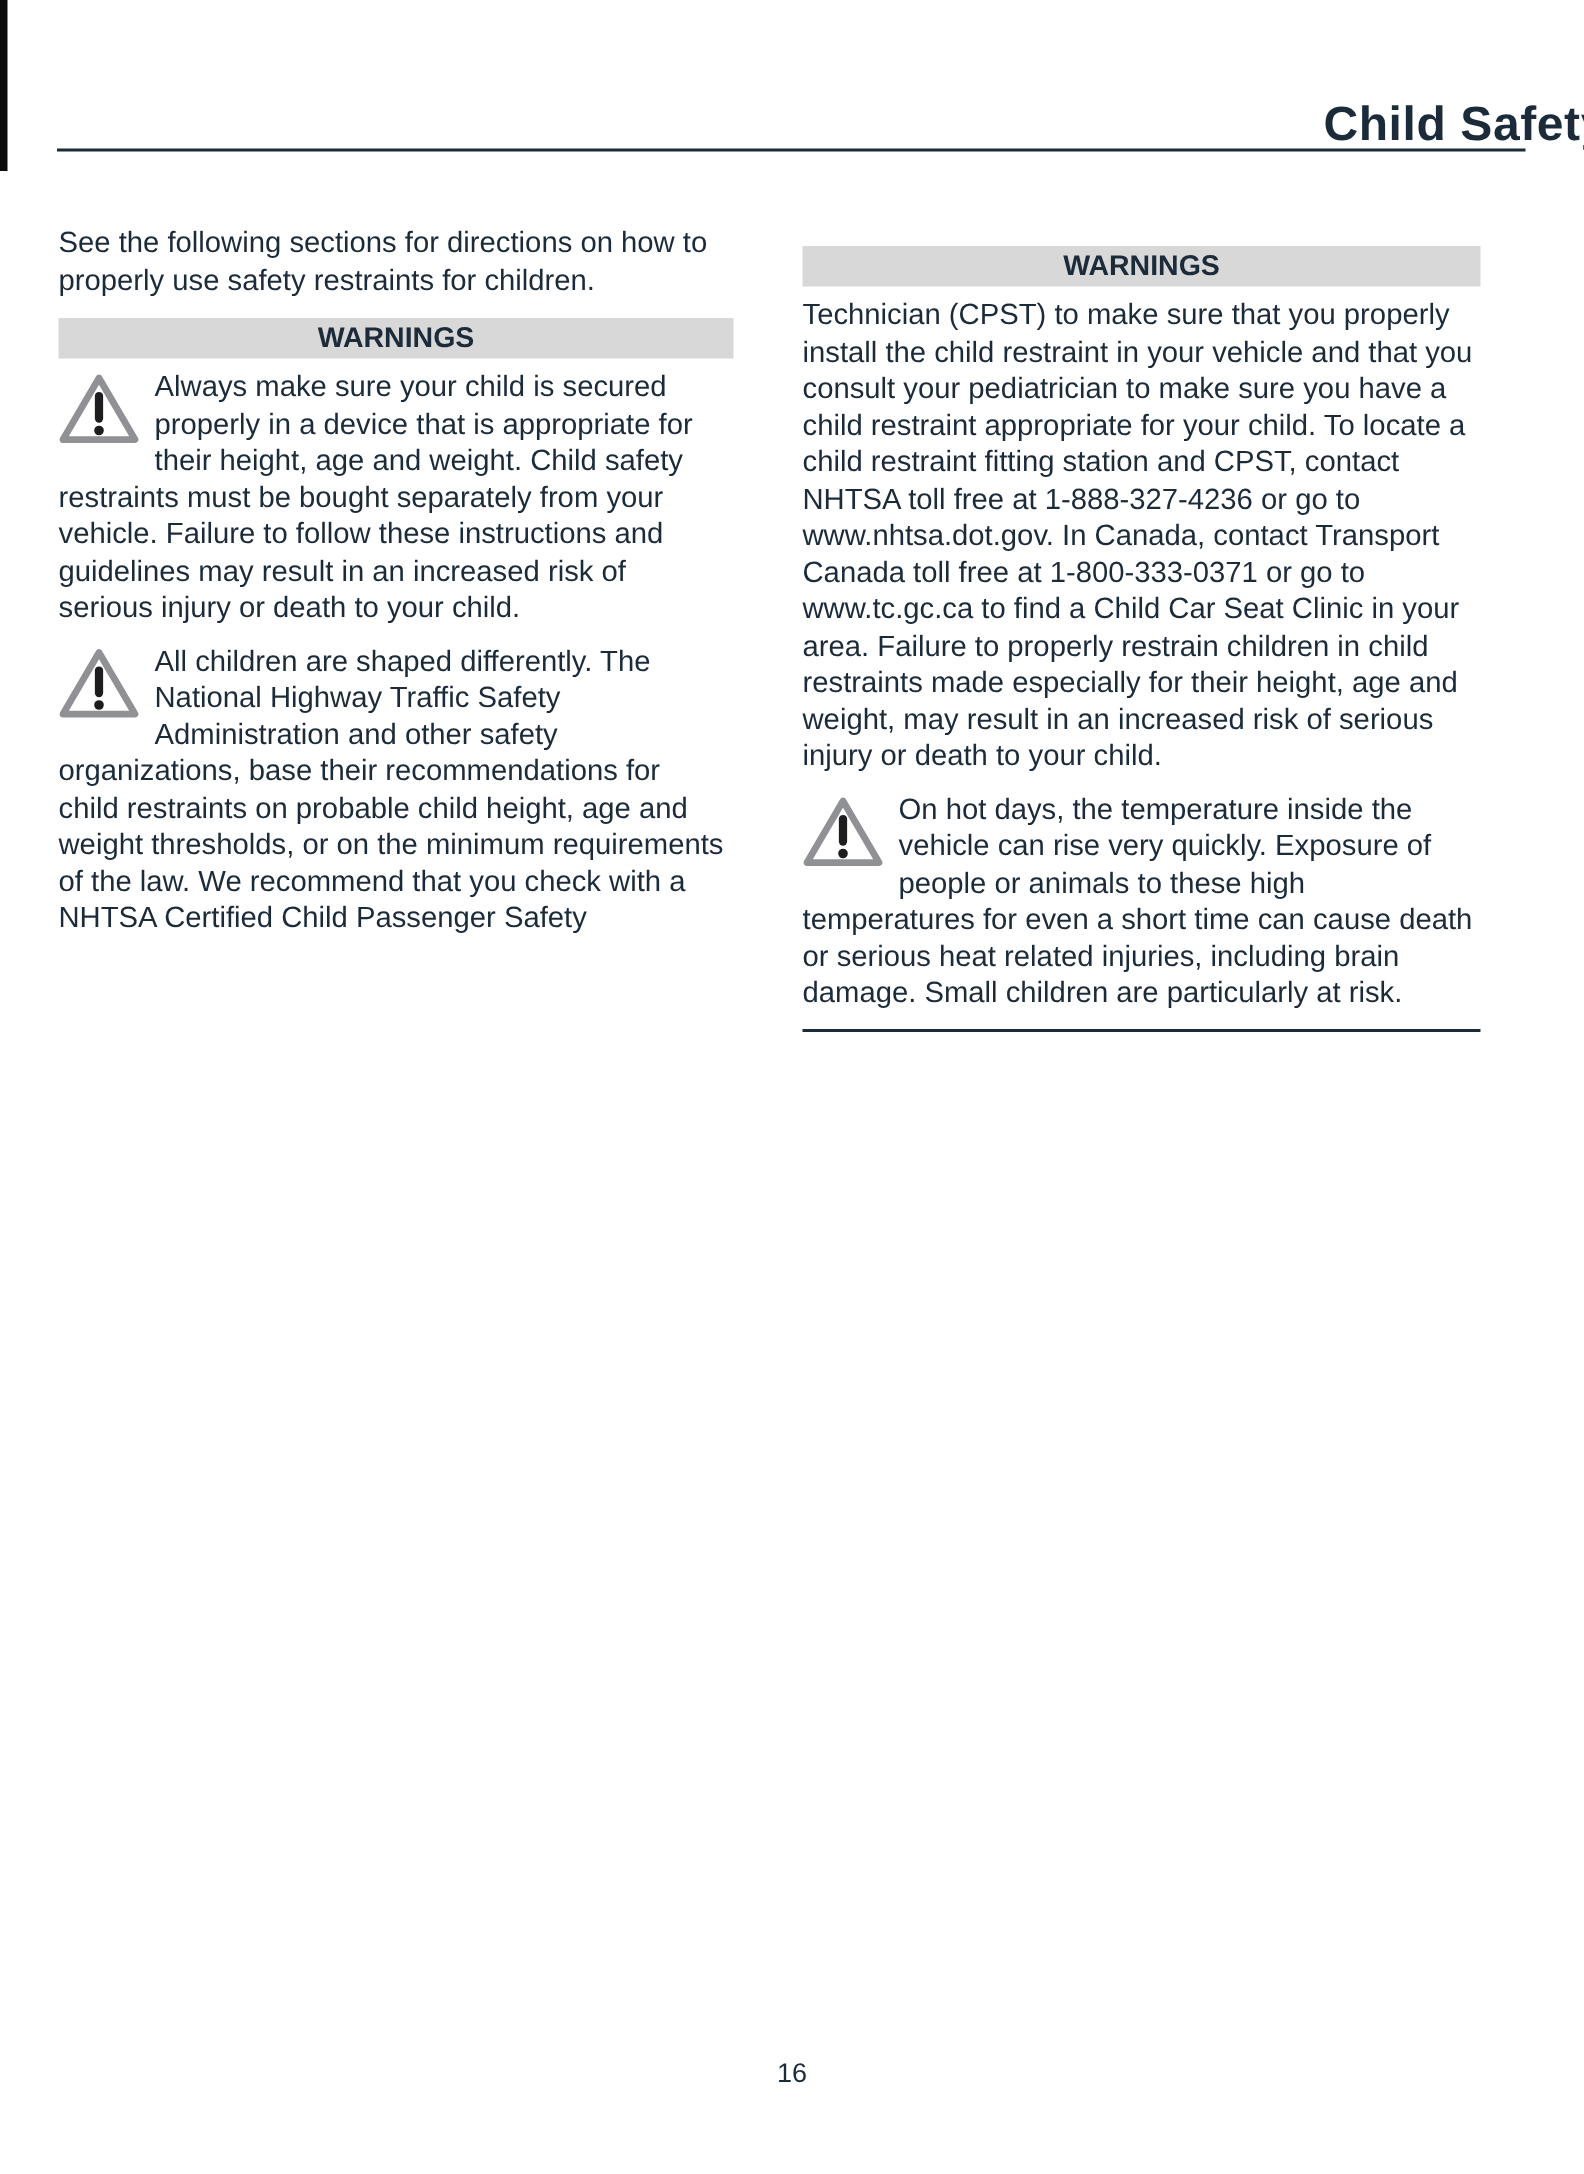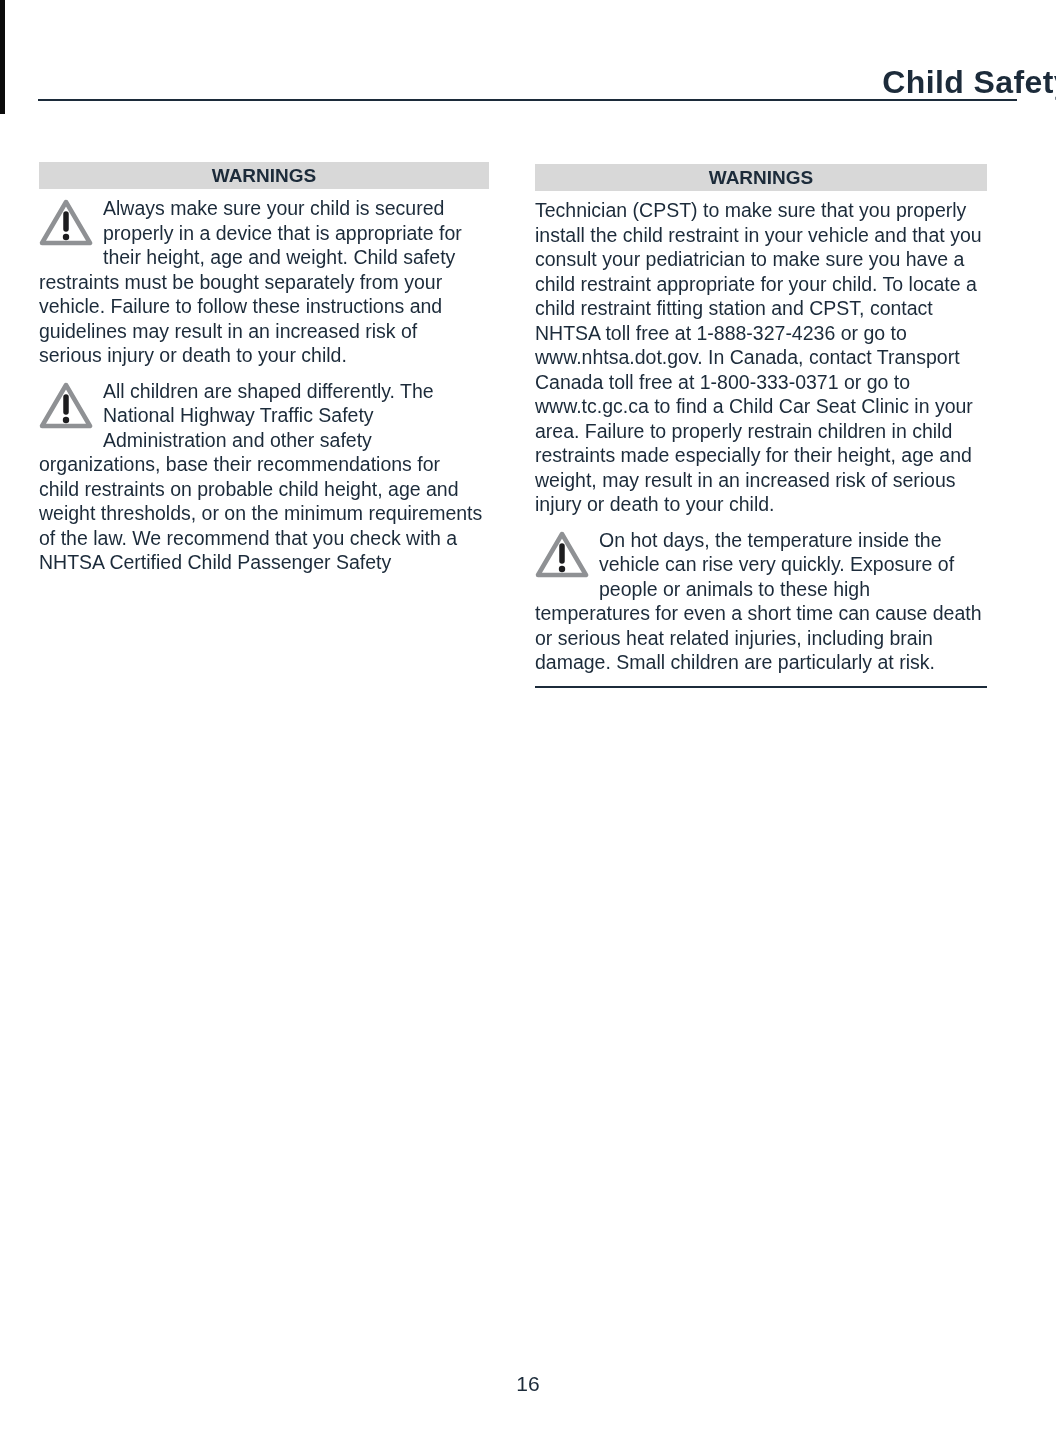--- a/index.html
+++ b/index.html
@@ -69,33 +69,34 @@
   .bottom-rule {
     border-top: 2px solid #1c2b3a;
     margin-top: 6px;
     height: 0;
   }
   .page-number {
     position: absolute;
     top: 1372px; left: 0;
     width: 100%;
     text-align: center;
-    font-size: 21px;
+    font-size: 18px;
   }
 </style>
 </head>
 <body>
 
 <div class="edge-artifact"></div>
 
 <h1 class="page-title">Child Safety</h1>
 <div class="title-rule"></div>
 
 <div class="column" id="col-left">
 
+  <p class="para">See the following sections for directions on how to properly use safety restraints for children.</p>
 
   <div class="warnings-bar">WARNINGS</div>
 
   <div class="warning-item">
     <span class="warn-icon">
       <svg viewBox="0 0 54 50" xmlns="http://www.w3.org/2000/svg">
         <path d="M27 4 L51 45 L3 45 Z" fill="#ffffff" stroke="#8f9194" stroke-width="4.5" stroke-linejoin="round"></path>
         <path d="M27 16 L27 31" stroke="#1d1d1f" stroke-width="5.5" stroke-linecap="round"></path>
         <circle cx="27" cy="39" r="3.2" fill="#1d1d1f"></circle>
       </svg>

